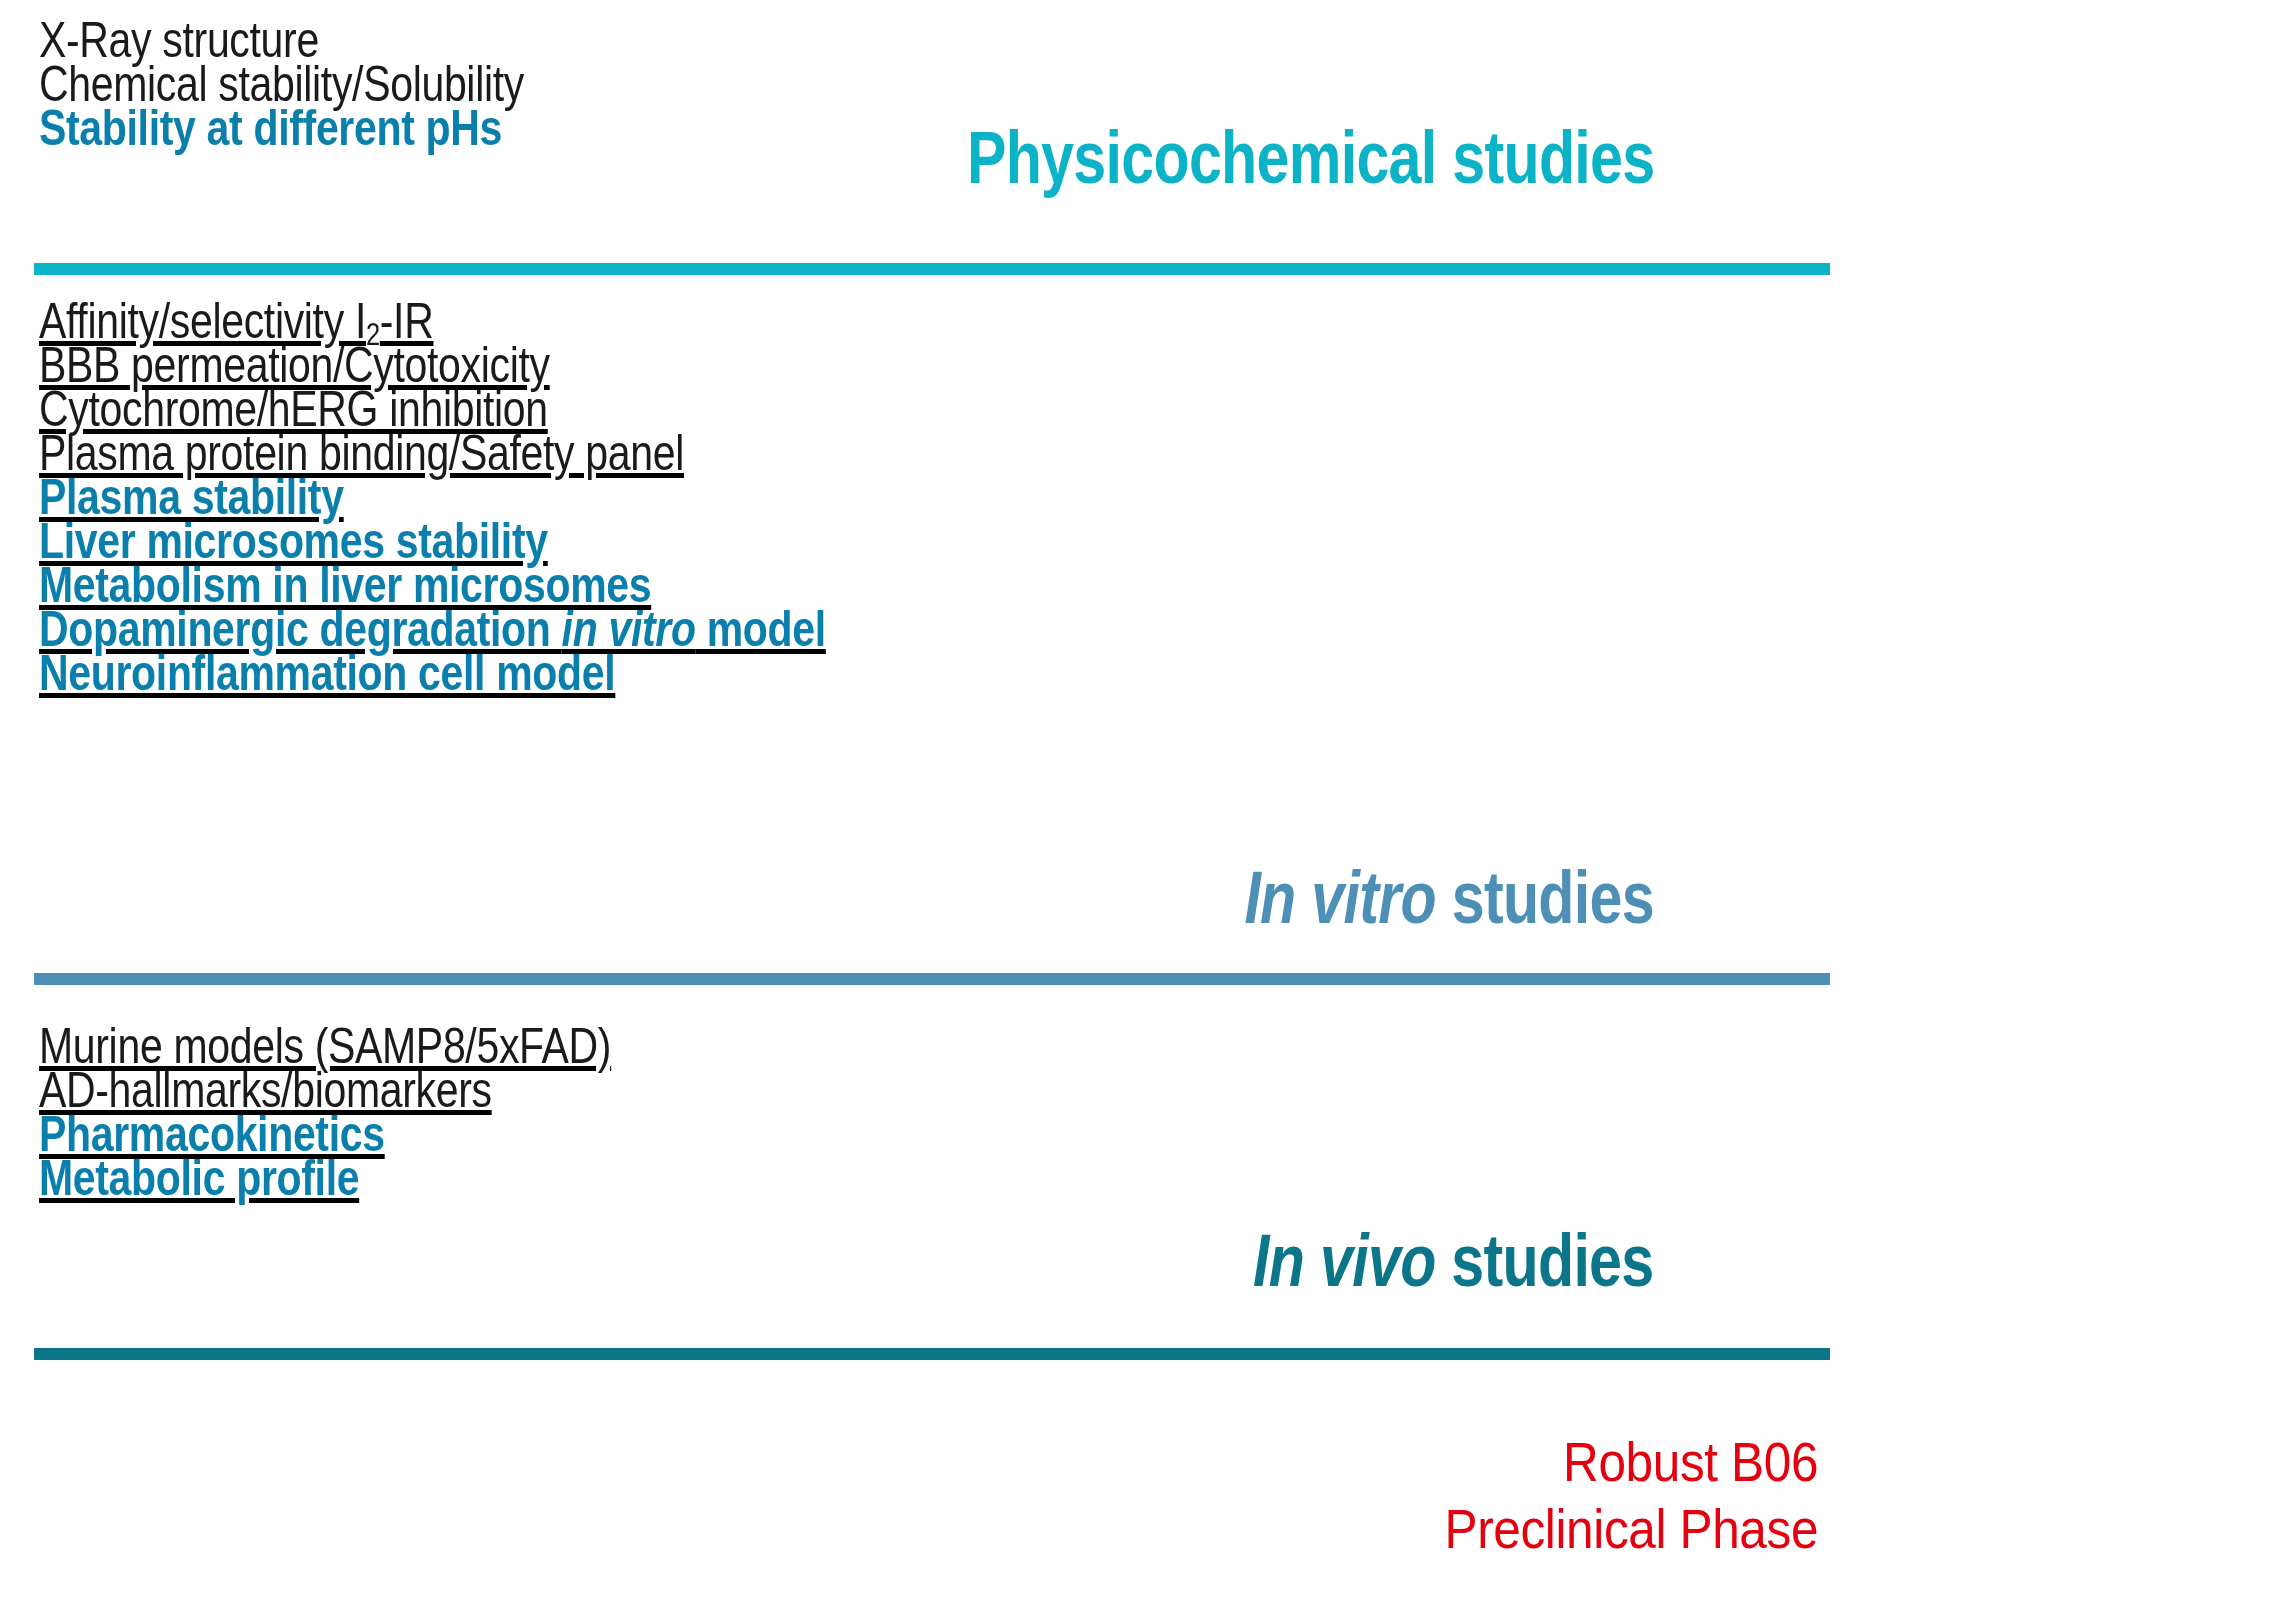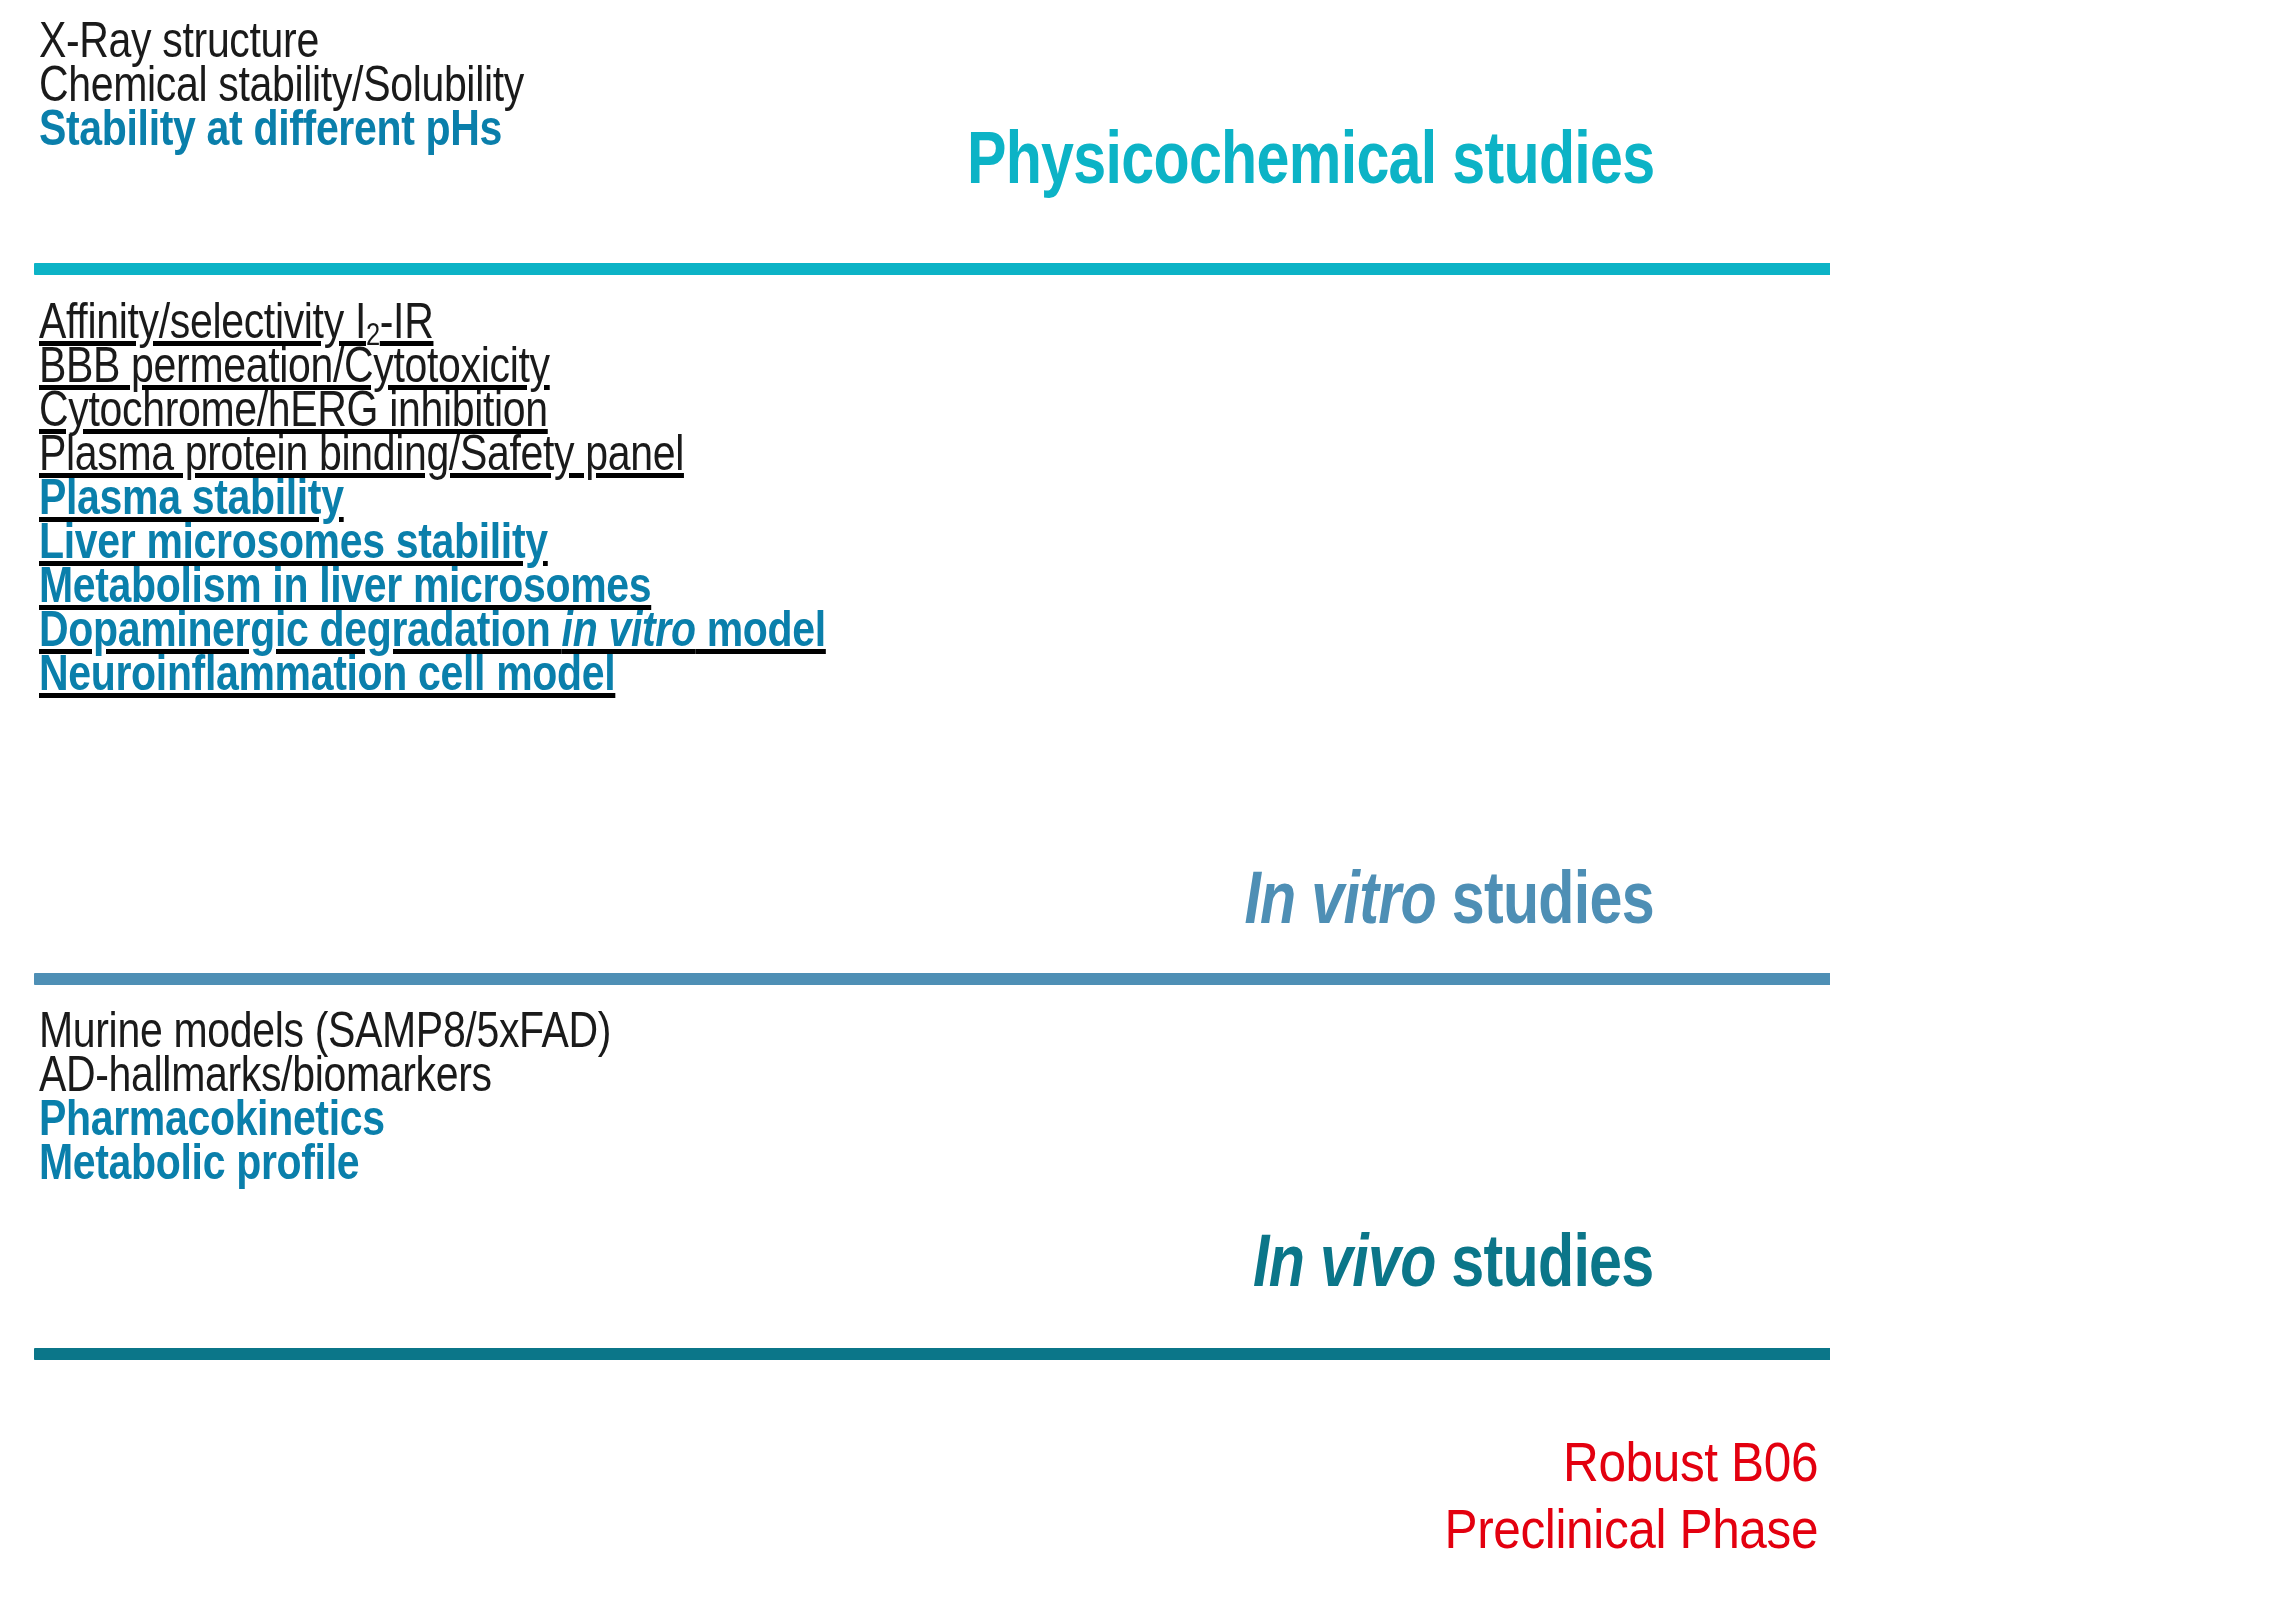--- a/index.html
+++ b/index.html
@@ -146,21 +146,21 @@
       <span class="line hi c2"><span>Dopaminergic degradation </span><i>in vitro</i><span> model</span></span>
       <span class="line hi c2">Neuroinflammation cell model</span>
     </div>
     <div class="heading" style="top:562px; color:#4e8fb5;">
       <span class="ital">In vitro</span><span> studies</span>
     </div>
   </div>
   <div class="rule" style="top:973px; background:#4e8fb5;"></div>
 
   <div class="sect" style="top:1008px;">
-    <div class="lines" style="top:0;">
+    <div class="lines" style="top:16px;text-decoration:underline;">
       <span class="line plain">Murine models (SAMP8/5xFAD)</span>
       <span class="line plain">AD-hallmarks/biomarkers</span>
       <span class="line hi c3">Pharmacokinetics</span>
       <span class="line hi c3">Metabolic profile</span>
     </div>
     <div class="heading" style="top:216px; color:#0b7689;">
       <span class="ital">In vivo</span><span> studies</span>
     </div>
   </div>
   <div class="rule" style="top:1348px; background:#0b7689;"></div>

